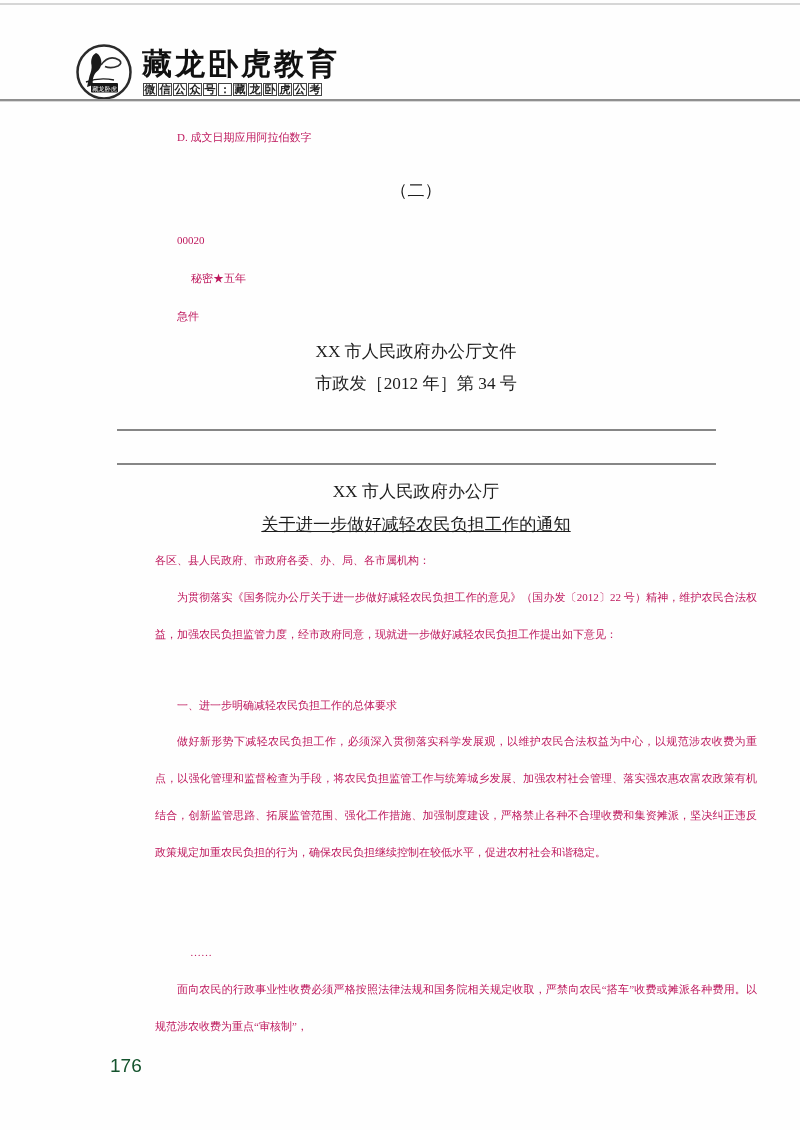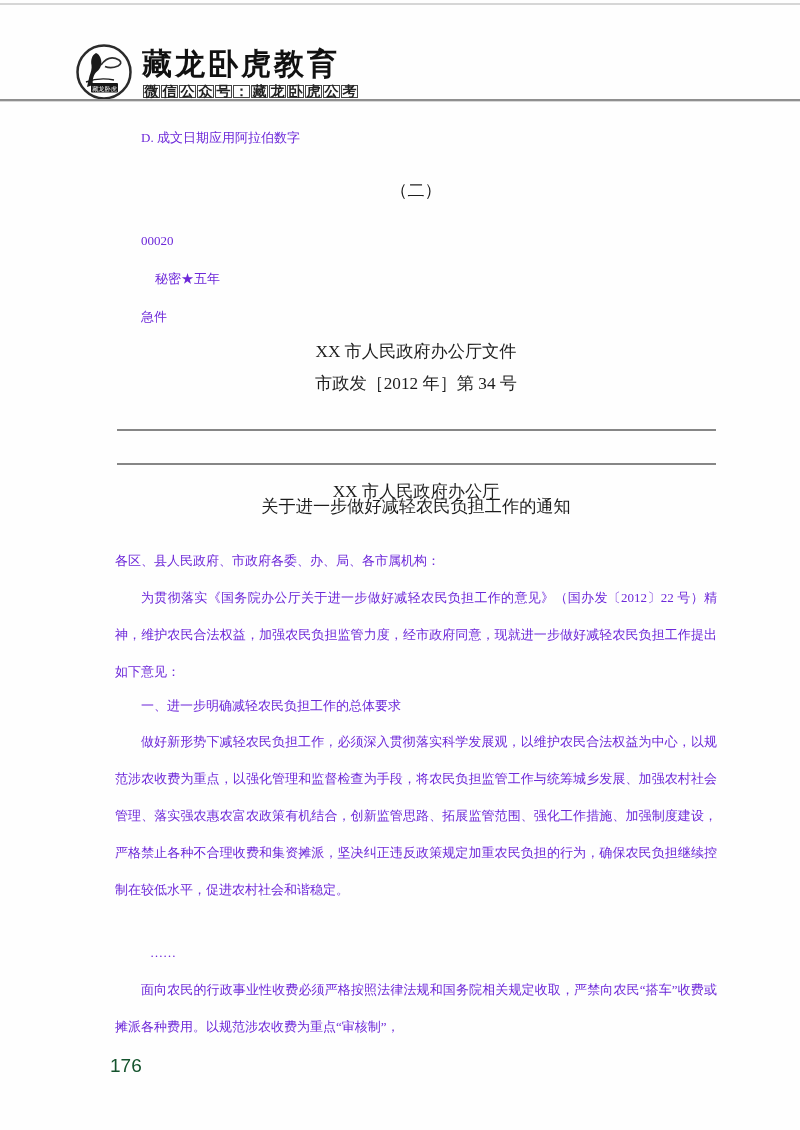--- a/index.html
+++ b/index.html
@@ -24,40 +24,41 @@
   .logo-wrap { position: absolute; left: 74px; top: 42px; width: 60px; height: 60px; }
   .brand-name {
     position: absolute; left: 142px; top: 44px;
     font-family: "Liberation Sans", "DejaVu Sans", sans-serif;
     font-weight: 900; font-size: 30px; letter-spacing: 3px;
     color: #111;
   }
   .brand-subtitle {
     position: absolute; left: 143px; top: 83px;
     font-family: "Liberation Sans", "DejaVu Sans", sans-serif;
-    font-size: 14px; font-weight: bold; color: #222;
+    font-size: 11px; font-weight: bold; color: #222;
     white-space: nowrap;
   }
   .brand-subtitle span.ch {
     display: inline-block;
     border: 1px solid #444;
     padding: 0 0.5px;
     margin-right: 1px;
     line-height: 11px;
   }
   .header-rule {
     position: absolute; left: 0; top: 99px;
     width: 800px; height: 2px; background: #8f8f8f;
     box-shadow: 0 1px 0 #d9d9d9;
   }
   
   .line, .para {
-    font-size: 13px;
+    font-size: 11px;
     line-height: 37px;
-    color: #6d28d9;
+    color: #be185d;
+    margin-left: 40px;
   }
   .line { position: absolute; white-space: nowrap; }
   .para {
     position: absolute; left: 115px; width: 602px;
     text-align: justify;
     text-justify: inter-ideograph;
     text-indent: 2em;
   }
   .centered {
     position: absolute; left: 115px; width: 602px;
@@ -103,21 +104,21 @@
   <div class="line" style="left:129px; top:260px; text-indent:2em;">秘密★五年</div>
   <div class="line" style="left:115px; top:298px; text-indent:2em;">急件</div>
 
   <div class="centered" style="top:333px;">XX 市人民政府办公厅文件</div>
   <div class="centered" style="top:365px;">市政发［2012 年］第 34 号</div>
 
   <div class="rule" style="top:429px;"></div>
   <div class="rule" style="top:463px;"></div>
 
   <div class="centered" style="top:473px;">XX 市人民政府办公厅</div>
-  <div class="centered" style="top:488px;">关于进一步做好减轻农民负担工作的通知</div>
+  <div class="centered" style="top:506px;text-decoration:underline;">关于进一步做好减轻农民负担工作的通知</div>
 
   <div class="line" style="left:115px; top:542px;text-align:right;">各区、县人民政府、市政府各委、办、局、各市属机构：</div>
 
   <div class="para" style="top:579px;">为贯彻落实《国务院办公厅关于进一步做好减轻农民负担工作的意见》（国办发〔2012〕22 号）精神，维护农民合法权益，加强农民负担监管力度，经市政府同意，现就进一步做好减轻农民负担工作提出如下意见：</div>
 
   <div class="line" style="left:115px; top:687px; text-indent:2em;">一、进一步明确减轻农民负担工作的总体要求</div>
 
   <div class="para" style="top:723px;">做好新形势下减轻农民负担工作，必须深入贯彻落实科学发展观，以维护农民合法权益为中心，以规范涉农收费为重点，以强化管理和监督检查为手段，将农民负担监管工作与统筹城乡发展、加强农村社会管理、落实强农惠农富农政策有机结合，创新监管思路、拓展监管范围、强化工作措施、加强制度建设，严格禁止各种不合理收费和集资摊派，坚决纠正违反政策规定加重农民负担的行为，确保农民负担继续控制在较低水平，促进农村社会和谐稳定。</div>
 
   <div class="line" style="left:150px; top:934px;">……</div>

